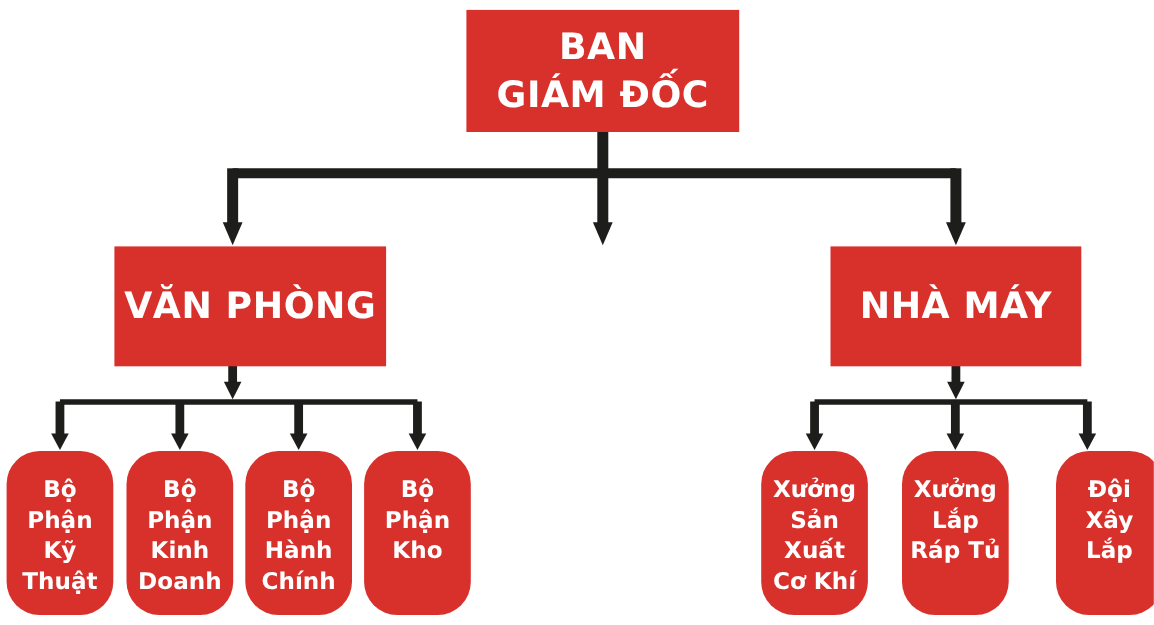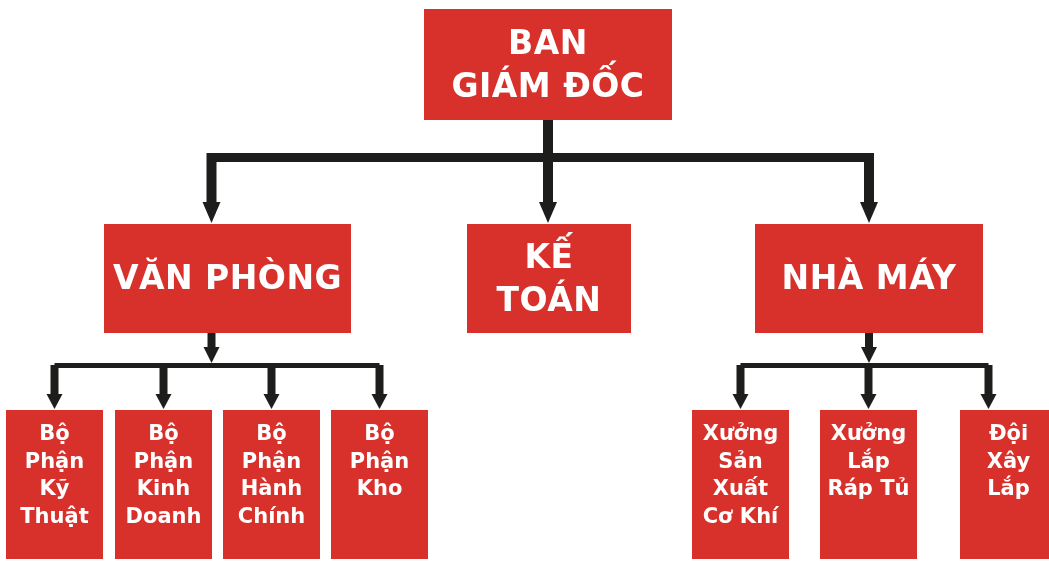--- a/index.html
+++ b/index.html
@@ -8,21 +8,21 @@
     position:relative; width:1049px; height:568px; background:#ffffff;
     font-family:"DejaVu Sans","Liberation Sans",sans-serif; overflow:hidden;
   }
   .node {
     position:absolute; background:var(--red,#d8312c); color:#ffffff;
     font-weight:bold; text-align:center; box-sizing:border-box;
   }
   .node .lbl { white-space:pre-line; }
   .big { display:flex; align-items:center; justify-content:center; }
   .big .lbl { font-size:33px; line-height:1.28; letter-spacing:0.5px; }
-  .small { padding-top:10px; }
+  .small { padding-top:22px;border-radius:30px; }
   .small .lbl { font-size:21px; line-height:1.32; display:inline-block; }
   svg.connectors { position:absolute; left:0; top:0; pointer-events:none; }
   svg .ln { stroke:var(--line,#1d1d1b); fill:none; }
   svg .hd { fill:var(--line,#1d1d1b); stroke:none; }
 
   
   #n-root { left:424px; top:9px;   width:248px; height:111px; }
   #n-vp   { left:104px;  top:224px; width:247px; height:109px; }
   #n-kt   { left:467px; top:224px; width:164px; height:109px; }
   #n-nm   { left:755px; top:224px; width:228px; height:109px; }
@@ -76,23 +76,20 @@
   </svg>
 
   <div class="node big" id="n-root">
     <span class="lbl">BAN
 GIÁM ĐỐC</span>
   </div>
 
   <div class="node big" id="n-vp">
     <span class="lbl">VĂN PHÒNG</span>
   </div>
-  <div class="node big" id="n-kt">
-    <span class="lbl">KẾ TOÁN</span>
-  </div>
   <div class="node big" id="n-nm">
     <span class="lbl">NHÀ MÁY</span>
   </div>
 
   <div class="node small" id="n-o1">
     <span class="lbl">Bộ
 Phận
 Kỹ
 Thuật</span>
   </div>

